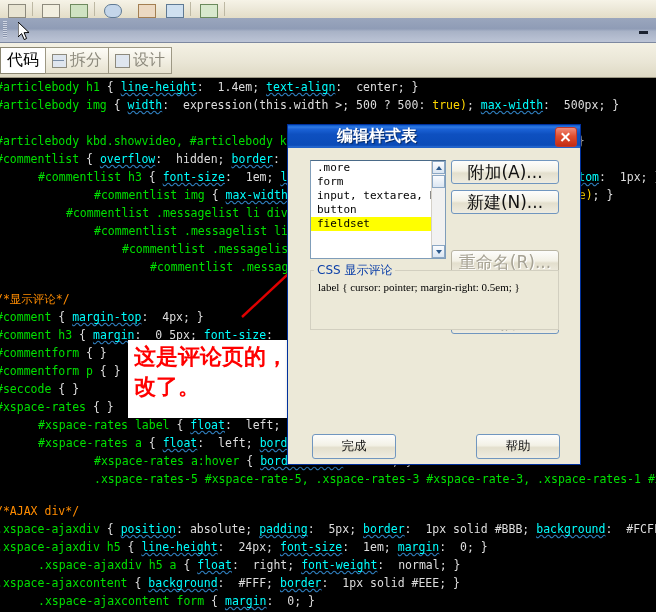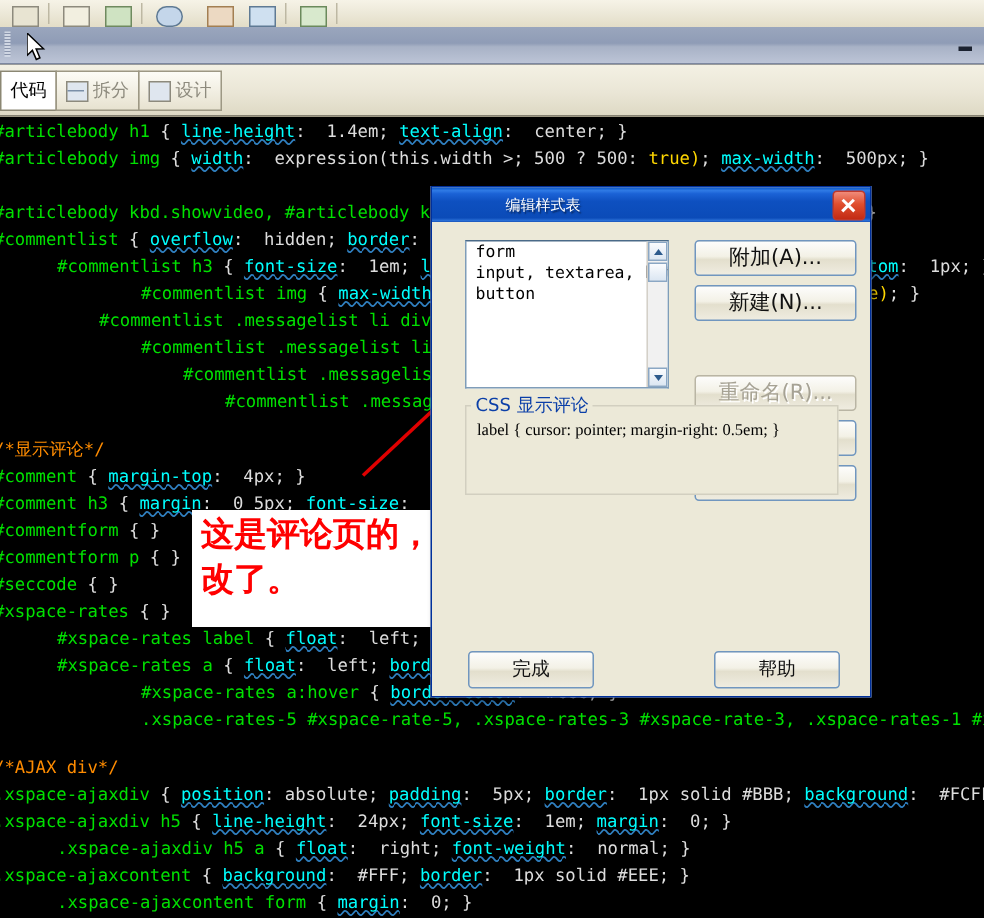--- a/index.html
+++ b/index.html
@@ -26,21 +26,21 @@
     background:repeating-linear-gradient(to bottom,#cfd6e3 0 1px,#8994ac 1px 2px);}
   .row2-min{position:absolute;right:8px;top:13px;width:9px;height:3px;background:#1b2230;}
 
   .tb-row3{position:absolute;left:0;top:43px;width:656px;height:34px;
     background:linear-gradient(to bottom,#f4f1e4 0%,#eae6d6 55%,#ded9c4 100%);
     border-bottom:1px solid #9b9682;}
 
   .viewbtns{position:absolute;left:0;top:4px;height:25px;display:flex;align-items:stretch;}
   .vbtn{display:flex;align-items:center;gap:3px;padding:0 6px;height:25px;
         border:1px solid #9d9884;background:linear-gradient(to bottom,#fdfcf6,#e7e2d0);
-        font-size:12px;color:#3a3a3a;margin-right:-1px;}
+        font-size:16px;color:#3a3a3a;margin-right:-1px;}
   .vbtn.active{background:#fff;border-color:#8b8773;color:#000;}
   .vbtn.dim{color:#8e8b7e;}
   .vbtn-ico{width:13px;height:12px;border:1px solid #8d8a7d;background:#dfe6ef;position:relative;}
   .vbtn-ico.split:after{content:"";position:absolute;left:0;top:5px;width:11px;height:1px;background:#7b8fa8;}
 
   .title-label{position:absolute;left:129px;top:52px;font-size:12px;color:#1a1a1a;}
   .title-input{position:absolute;left:166px;top:50px;width:186px;height:18px;
     border:1px solid #8e8a78;border-top-color:#6f6c5c;border-left-color:#6f6c5c;
     background:#f2efe2;}
   .rt-ico{position:absolute;top:48px;height:22px;width:28px;}
@@ -71,21 +71,21 @@
 
   
   #arrow-svg{position:absolute;left:180px;top:255px;width:150px;height:65px;}
 
   
   #dialog{position:absolute;left:287px;top:124px;width:292px;height:339px;
     background:#ece9d8;border:1px solid #00309c;box-shadow:2px 2px 4px rgba(0,0,0,.45);}
   #dlg-title{height:23px;
     background:linear-gradient(to bottom,#0a58c8 0%,#2f7ae5 9%,#1b62d6 18%,#0e50c0 40%,#0b4bb8 88%,#2a6fd6 96%,#1852b8 100%);
     display:flex;align-items:center;padding:0 3px 0 5px;}
-  #dlg-title-text{color:#fff;font-weight:normal;font-size:10px;
+  #dlg-title-text{color:#fff;font-weight:bold;font-size:16px;
     font-family:"DejaVu Sans","Liberation Sans",sans-serif;
     text-shadow:1px 1px 1px rgba(0,0,0,.5);flex:1;padding-left:44px;}
   #dlg-close{width:20px;height:18px;border:1px solid #c0392b;border-radius:3px;
     background:linear-gradient(to bottom,#f08b7a,#e04e2e 45%,#c32b14);
     position:relative;cursor:pointer;}
   #dlg-close:before,#dlg-close:after{content:"";position:absolute;left:4px;top:8px;
     width:11px;height:2.4px;background:#fff;}
   #dlg-close:before{transform:rotate(45deg);}
   #dlg-close:after{transform:rotate(-45deg);}
 
@@ -104,22 +104,22 @@
   .sb-btn .tri{position:absolute;left:3px;width:0;height:0;border-left:3px solid transparent;border-right:3px solid transparent;}
   .sb-up .tri{top:4px;border-bottom:4px solid #2c5a8c;}
   .sb-dn{position:absolute;bottom:0;left:0;}
   .sb-dn .tri{top:4px;border-top:4px solid #2c5a8c;}
   #sb-thumb{position:absolute;left:0;top:14px;width:13px;height:13px;
     background:linear-gradient(to bottom,#fbfcfe,#dbe6f2);border:1px solid #8ba7c4;box-sizing:border-box;}
 
   .dbtn{position:absolute;left:163px;width:106px;height:22px;
     border:1px solid #7096bf;border-radius:3px;
     background:linear-gradient(to bottom,#fdfdfc 0%,#f3f1e6 45%,#e3dfcd 55%,#efece0 100%);
-    font-size:14px;color:#111;display:flex;align-items:center;justify-content:center;
-    font-family:"DejaVu Sans","Liberation Sans",sans-serif;cursor:pointer;margin-left:12px;}
+    font-size:17px;color:#111;display:flex;align-items:center;justify-content:center;
+    font-family:"DejaVu Sans","Liberation Sans",sans-serif;cursor:pointer;}
   .dbtn.focus{border:1px solid #4a6fa5;box-shadow:inset 0 0 0 1px #fff;}
   .dbtn.focus .inner{border:1px dotted #555;padding:0 6px;}
   .dbtn.disabled{color:#a6a294;text-shadow:1px 1px 0 #fff;border-color:#b9b5a4;cursor:default;}
 
   #css-group{position:absolute;left:22px;top:122px;width:247px;height:58px;
     border:1px solid #d2cfc0;background:#ece9d8;}
   #css-group-label{position:absolute;left:26px;top:114px;background:#ece9d8;padding:0 3px;
     color:#0b3fa8;font-size:12px;font-family:"DejaVu Sans","Liberation Sans",sans-serif;}
   #css-def-text{position:absolute;left:30px;top:132px;width:232px;
     font-family:Liberation Serif, serif;font-size:11px;
@@ -260,23 +260,25 @@
 <div id="dialog">
 
   <div id="dlg-title">
     <div id="dlg-title-text">编辑样式表</div>
     <div id="dlg-close"></div>
   </div>
 
   <div id="dlg-body">
 
     <div id="style-list">
+      <div class="li">.more</div>
       <div class="li">form</div>
       <div class="li">input, textarea, butto</div>
       <div class="li">button</div>
+      <div class="li hl">fieldset</div>
 
       <div id="list-sb">
         <div class="sb-btn sb-up">
             <span class="tri"></span>
           </div>
         <div id="sb-thumb"></div>
         <div class="sb-btn sb-dn">
             <span class="tri"></span>
           </div>
       </div>

